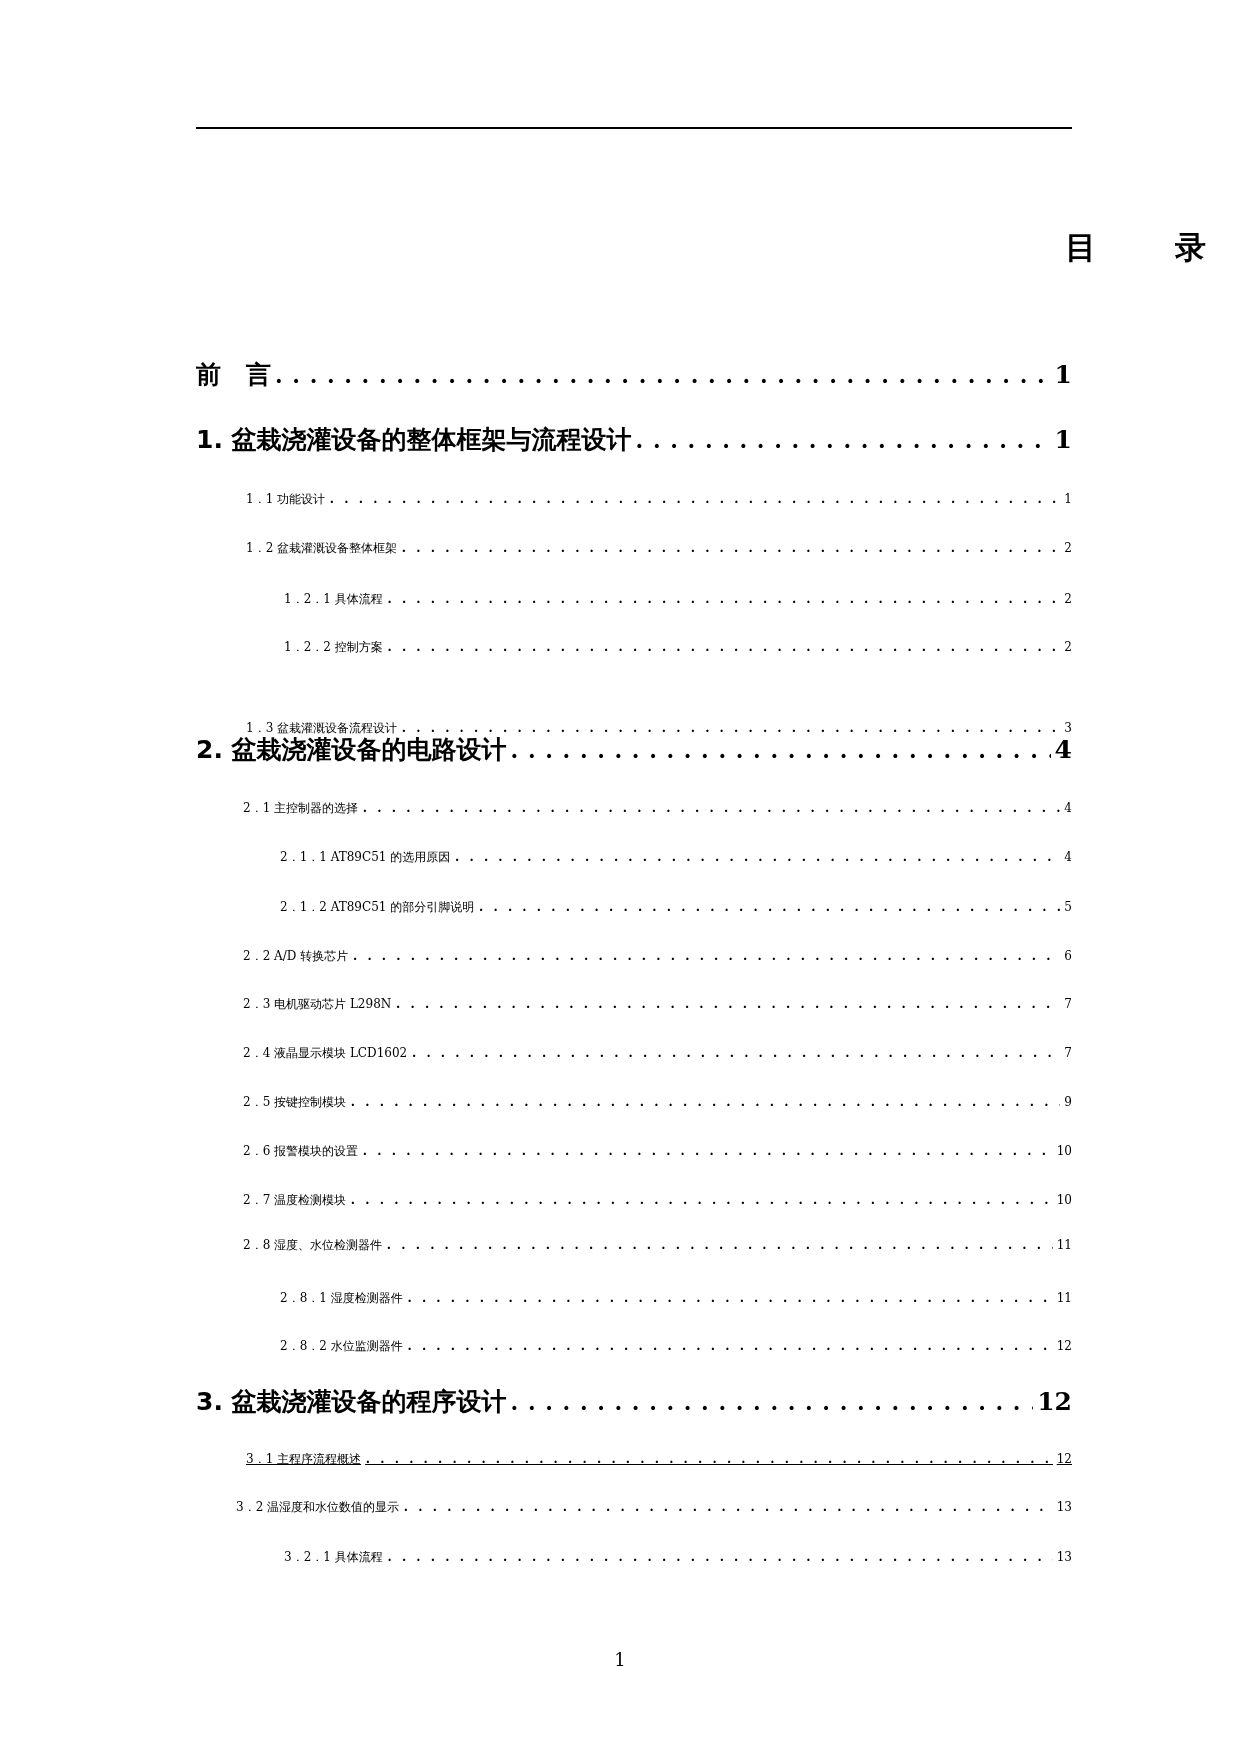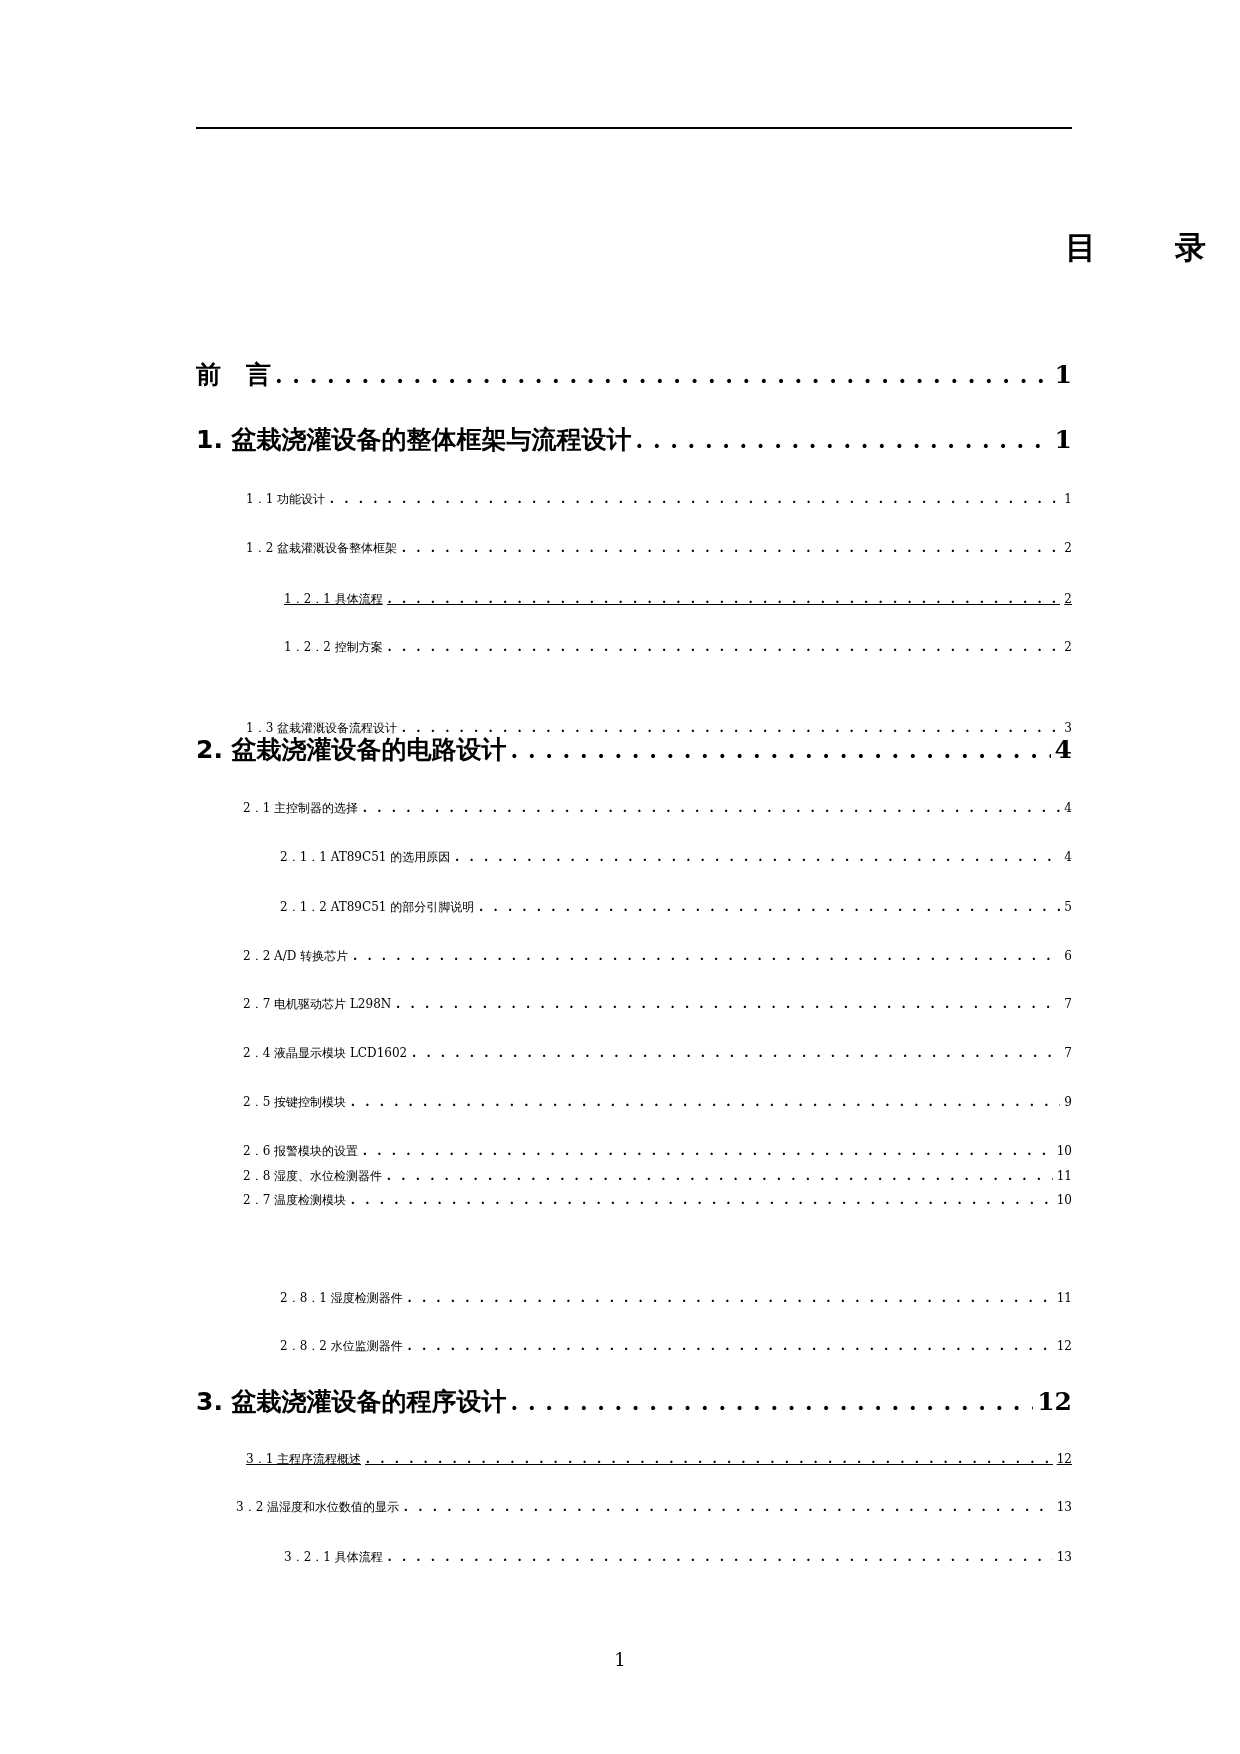--- a/index.html
+++ b/index.html
@@ -43,21 +43,21 @@
       <div class="toc-line lvl1" style="top: 483px; left: 246px;">
         <span class="label">1．1 功能设计</span>
         <span class="leader"></span>
         <span class="page">1</span>
       </div>
       <div class="toc-line lvl1" style="top: 532px; left: 246px;">
         <span class="label">1．2 盆栽灌溉设备整体框架</span>
         <span class="leader"></span>
         <span class="page">2</span>
       </div>
-      <div class="toc-line lvl2" style="top: 583px; left: 284px; text-decoration: underline;">
+      <div class="toc-line lvl2" style="top: 583px; left: 284px;">
         <span class="label">1．2．1 具体流程</span>
         <span class="leader"></span>
         <span class="page">2</span>
       </div>
       <div class="toc-line lvl2" style="top: 631px; left: 284px;">
         <span class="label">1．2．2 控制方案</span>
         <span class="leader"></span>
         <span class="page">2</span>
       </div>
       <div class="toc-line lvl1" style="top: 712px; left: 246px;">
@@ -84,21 +84,21 @@
         <span class="label">2．1．2 AT89C51 的部分引脚说明</span>
         <span class="leader"></span>
         <span class="page">5</span>
       </div>
       <div class="toc-line lvl1" style="top: 940px; left: 243px;">
         <span class="label">2．2 A/D 转换芯片</span>
         <span class="leader"></span>
         <span class="page">6</span>
       </div>
       <div class="toc-line lvl1" style="top: 988px; left: 243px;">
-        <span class="label">2．7 电机驱动芯片 L298N</span>
+        <span class="label">2．3 电机驱动芯片 L298N</span>
         <span class="leader"></span>
         <span class="page">7</span>
       </div>
       <div class="toc-line lvl1" style="top: 1037px; left: 243px;">
         <span class="label">2．4 液晶显示模块 LCD1602</span>
         <span class="leader"></span>
         <span class="page">7</span>
       </div>
       <div class="toc-line lvl1" style="top: 1086px; left: 243px;">
         <span class="label">2．5 按键控制模块</span>
@@ -108,21 +108,21 @@
       <div class="toc-line lvl1" style="top: 1135px; left: 243px;">
         <span class="label">2．6 报警模块的设置</span>
         <span class="leader"></span>
         <span class="page">10</span>
       </div>
       <div class="toc-line lvl1" style="top: 1184px; left: 243px;">
         <span class="label">2．7 温度检测模块</span>
         <span class="leader"></span>
         <span class="page">10</span>
       </div>
-      <div class="toc-line lvl1" style="top: 1160px; left: 243px; justify-content: center;">
+      <div class="toc-line lvl1" style="top: 1229px; left: 243px; justify-content: center;">
         <span class="label">2．8 湿度、水位检测器件</span>
         <span class="leader"></span>
         <span class="page">11</span>
       </div>
       <div class="toc-line lvl2" style="top: 1282px; left: 280px;">
         <span class="label">2．8．1 湿度检测器件</span>
         <span class="leader"></span>
         <span class="page">11</span>
       </div>
       <div class="toc-line lvl2" style="top: 1330px; left: 280px;">

